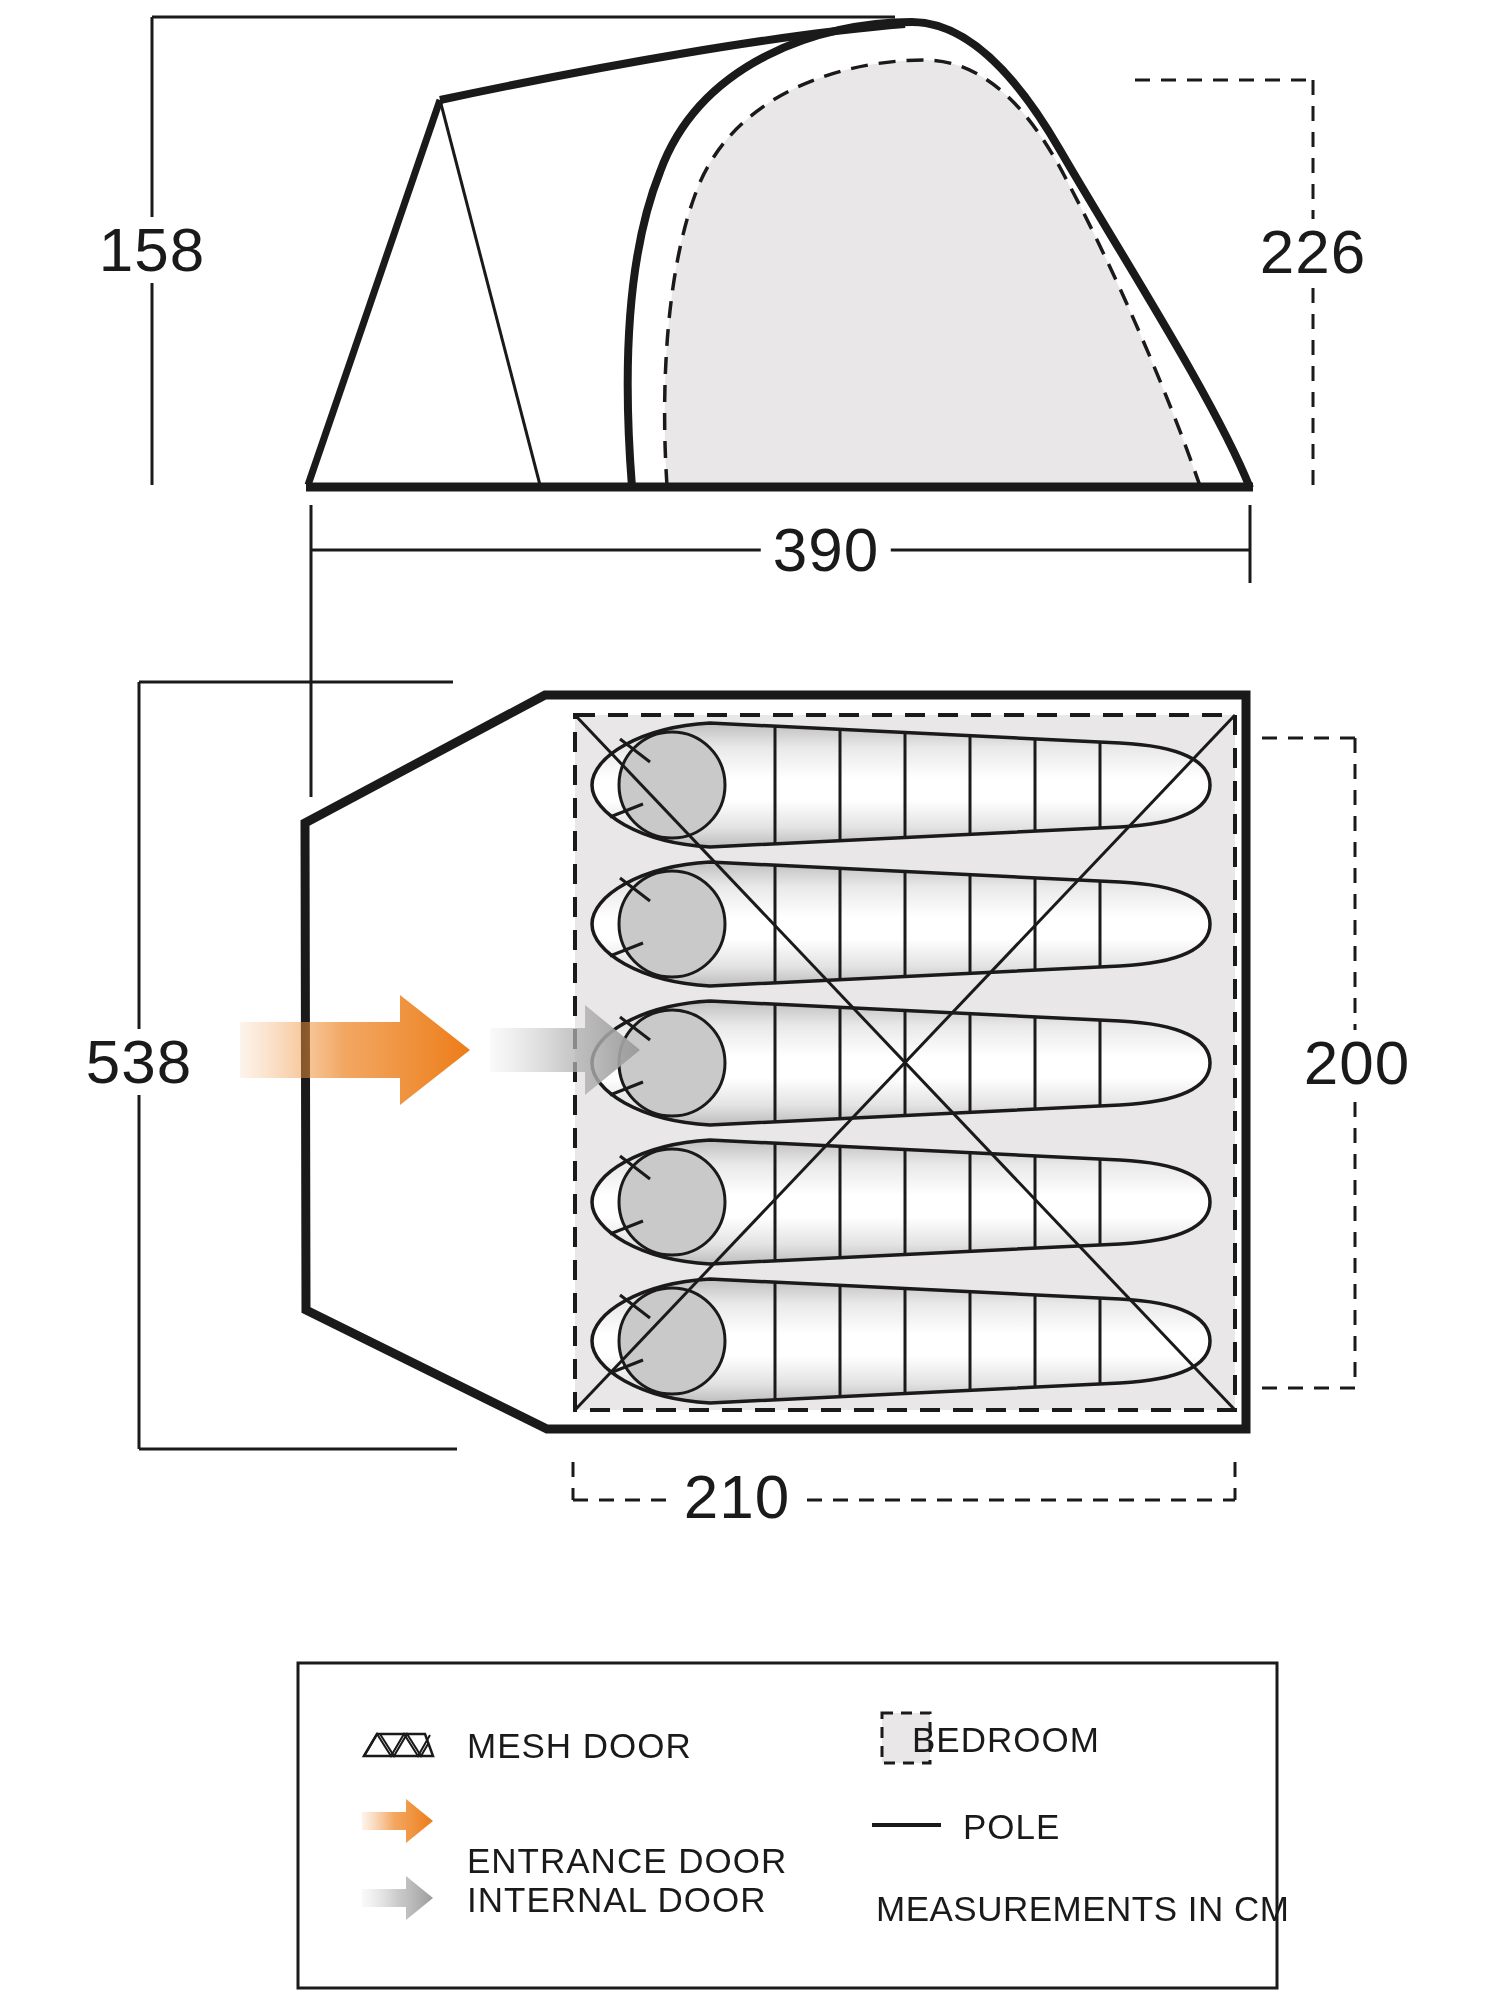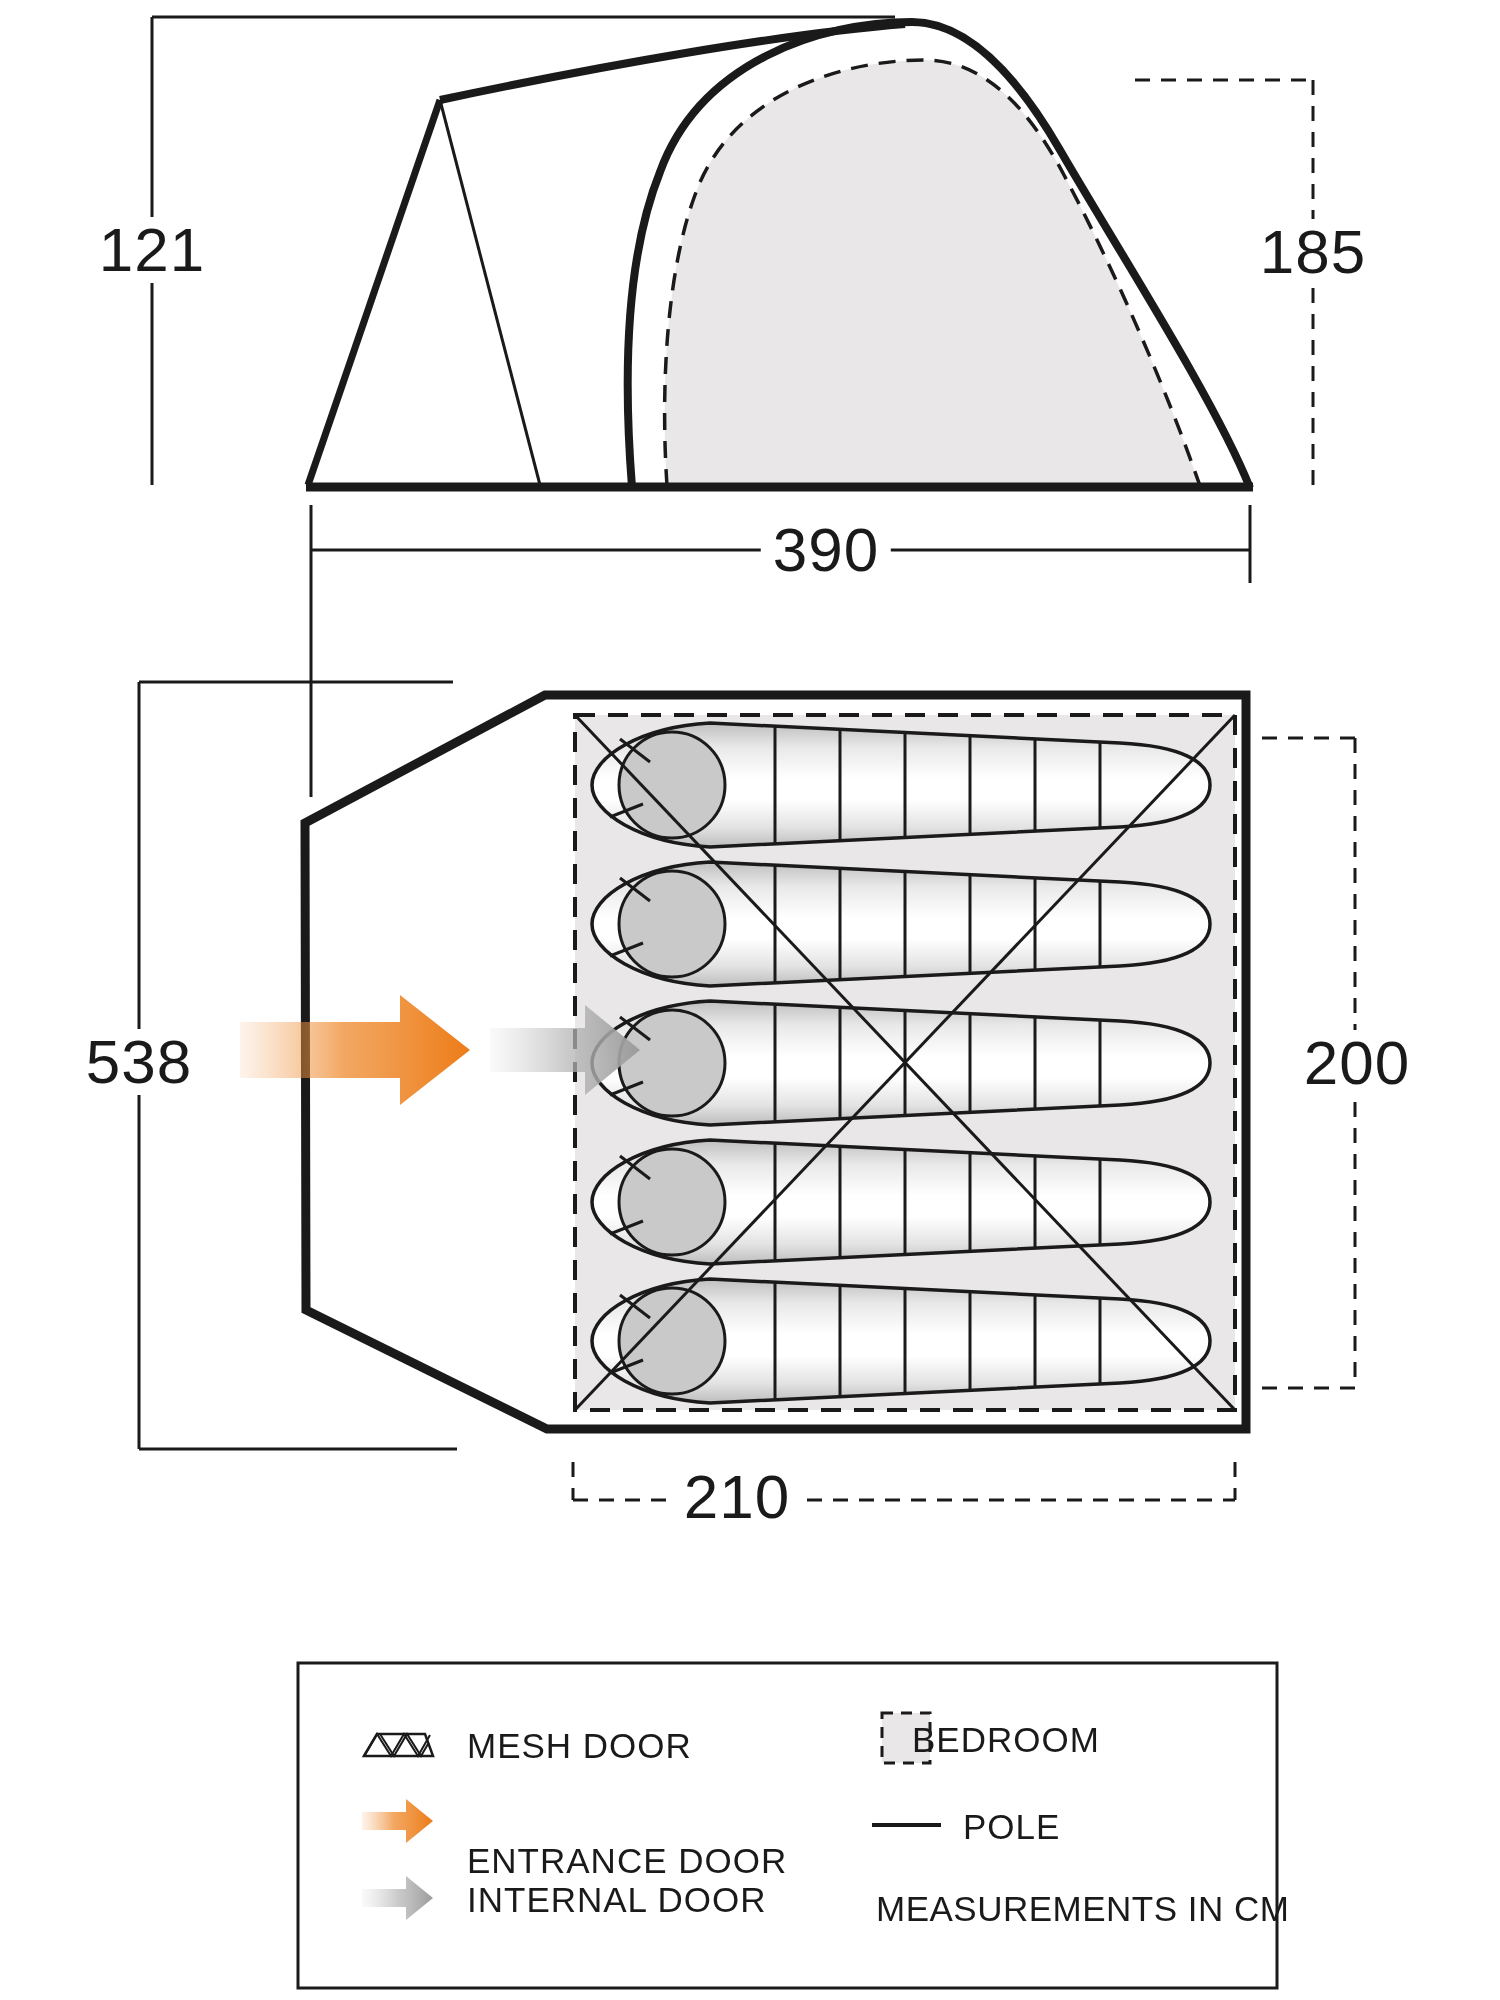--- a/index.html
+++ b/index.html
@@ -134,22 +134,22 @@
       <polygon points="362,1812 406,1812 406,1799 433,1821 406,1843 406,1830 362,1830" fill="url(#orangeGrad)"></polygon>
 
       <polygon points="362,1889 406,1889 406,1876 433,1898 406,1920 406,1907 362,1907" fill="url(#grayGrad)"></polygon>
 
       <rect x="882" y="1713" width="48" height="50" fill="#EAE7E8" stroke="#1a1a1a" stroke-width="3" stroke-dasharray="11 8"></rect>
 
       <line x1="872" y1="1825" x2="941" y2="1825" stroke="#1a1a1a" stroke-width="4"></line>
     </g>
   </svg>
 
-  <div class="dim" style="left:152px;top:250px;">121</div>
-  <div class="dim" style="left:1313px;top:252px;">185</div>
+  <div class="dim" style="left:152px;top:250px;">158</div>
+  <div class="dim" style="left:1313px;top:252px;">226</div>
   <div class="dim" style="left:826px;top:550px;">390</div>
   <div class="dim" style="left:139px;top:1062px;">538</div>
   <div class="dim" style="left:1357px;top:1063px;">200</div>
   <div class="dim" style="left:737px;top:1497px;">210</div>
 
   <div class="legend-label" style="left:467px;top:1745px;">MESH DOOR</div>
   <div class="legend-label" style="left:467px;top:1860px;">ENTRANCE DOOR</div>
   <div class="legend-label" style="left:467px;top:1899px;">INTERNAL DOOR</div>
   <div class="legend-label" style="left:912px;top:1739px;">BEDROOM</div>
   <div class="legend-label" style="left:963px;top:1826px;">POLE</div>

